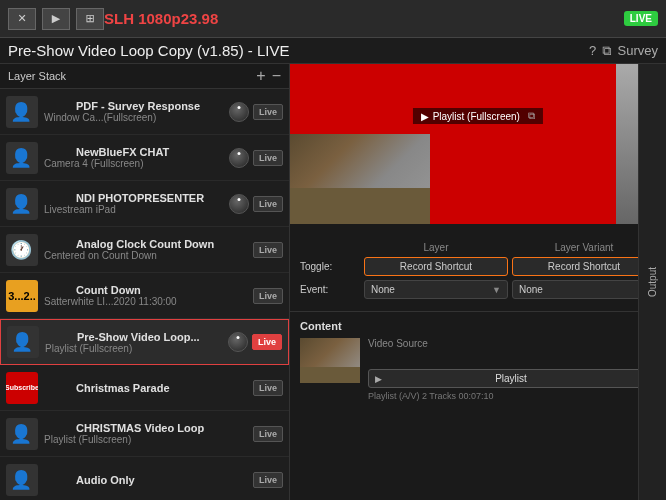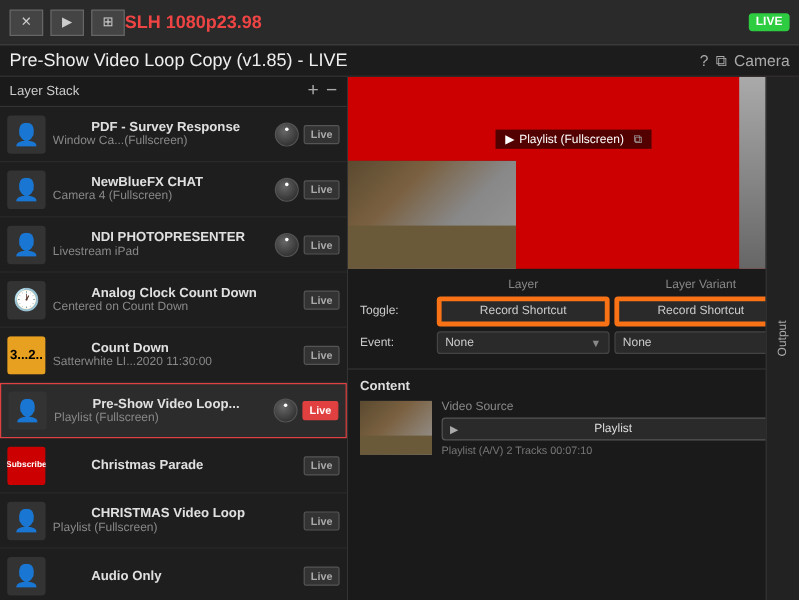--- a/index.html
+++ b/index.html
@@ -307,20 +307,21 @@
       flex-shrink: 0;
     }
     .section-title {
       font-size: 11px;
       font-weight: bold;
       color: #ddd;
       margin-bottom: 6px;
     }
     .triggers-table {
       width: 100%;
+      margin-top: 10px;
     }
     .triggers-header-row {
       display: grid;
       grid-template-columns: 60px 1fr 1fr;
       gap: 4px;
       margin-bottom: 4px;
     }
     .triggers-header-cell {
       font-size: 10px;
       color: #888;
@@ -332,21 +333,21 @@
       gap: 4px;
       margin-bottom: 4px;
       align-items: center;
     }
     .triggers-label {
       font-size: 10px;
       color: #ccc;
     }
     .triggers-value {
       background: #2a2a2a;
-      border: 4px solid #f97316;
+      border: 1px solid #f97316;
       border-radius: 3px;
       padding: 3px 6px;
       font-size: 10px;
       color: #ccc;
       text-align: center;
     }
     .triggers-select {
       background: #2a2a2a;
       border: 1px solid #444;
       border-radius: 3px;
@@ -394,21 +395,21 @@
       right: 0;
       height: 35%;
       background: #6a5a3a;
     }
     .content-details {
       flex: 1;
     }
     .content-label {
       font-size: 10px;
       color: #888;
-      margin-bottom: 3px;
+      margin-bottom: 20px;
     }
     .content-select-box {
       background: #2a2a2a;
       border: 1px solid #555;
       border-radius: 3px;
       padding: 3px 6px;
       font-size: 10px;
       color: #ddd;
       display: flex;
       align-items: center;
@@ -442,21 +443,21 @@
   </div>
   <div class="top-bar-title">SLH 1080p23.98</div>
   <div class="top-bar-live-badge">LIVE</div>
 </div>
 
 <div class="sub-header">
   <span class="sub-header-title">Pre-Show Video Loop Copy (v1.85) - LIVE</span>
   <div class="sub-header-right">
     <span class="sub-header-icon">?</span>
     <span class="sub-header-icon">⧉</span>
-    <span class="sub-header-icon">Camera</span>
+    <span class="sub-header-icon">Survey</span>
   </div>
 </div>
 
 <div class="main">
 
   <div class="sidebar">
     <div class="sidebar-header">
       <span>Layer Stack</span>
       <div class="sidebar-header-btns">
         <span class="sidebar-btn">+</span>

